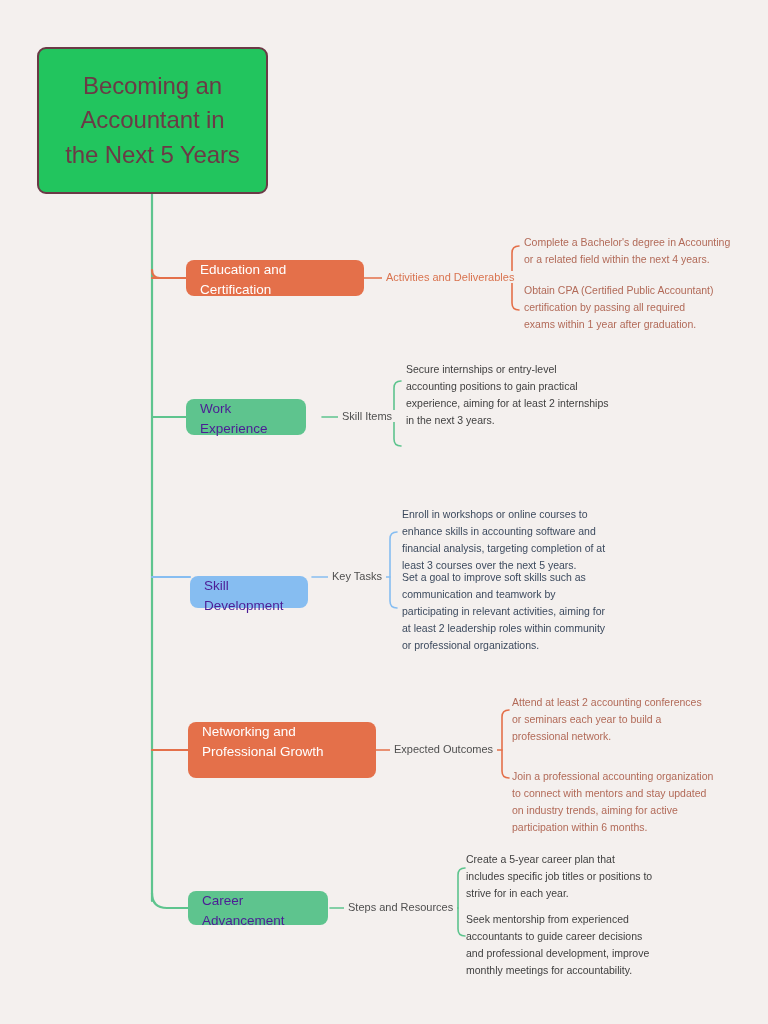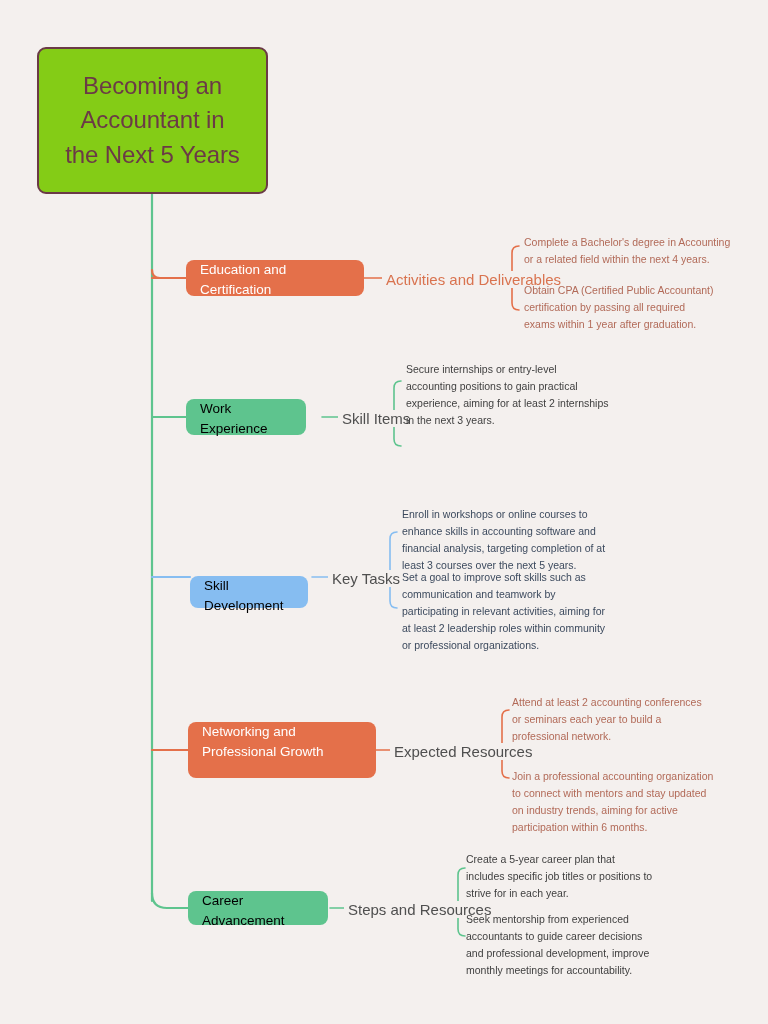--- a/index.html
+++ b/index.html
@@ -24,21 +24,21 @@
     pointer-events: none;
   }
 
   
   .root-node {
     position: absolute;
     left: 37px; top: 47px;
     width: 231px; height: 147px;
     border: 2px solid #6b3a46;
     border-radius: 9px;
-    background: #84cc16;
+    background: #22c55e;
     display: flex;
     align-items: center;
     justify-content: center;
     z-index: 5;
   }
   .root-title {
     color: #6b3a46;
     font-size: 24px;
     line-height: 1.42;
     text-align: center;
@@ -55,26 +55,26 @@
     padding: 0 14px;
   }
   .branch-label {
     font-size: 13.5px;
     line-height: 1.45;
   }
   .node-orange  { background: #e4704a; }
   .node-green   { background: #5ec48e; }
   .node-blue    { background: #86bdf1; }
   .txt-white    { color: #ffffff; }
-  .txt-dark     { color: #000000; }
+  .txt-dark     { color: #4c1d95; }
 
   
   .conn-label {
     position: absolute;
-    font-size: 15px;
+    font-size: 11px;
     white-space: nowrap;
     z-index: 4;
     background: #f4f0ee;
     padding: 0 4px;
   }
   .lbl-orange  { color: #d9734f; }
   .lbl-green   { color: #4f4f4f; }
   .lbl-blue    { color: #4f4f4f; }
   .lbl-gray    { color: #4f4f4f; }
 
@@ -151,21 +151,21 @@
   <div class="branch-node node-blue" style="left:190px; top:576px; width:118px; height:32px;">
     <span class="branch-label txt-dark">Skill Development</span>
   </div>
   <div class="conn-label lbl-blue" style="left:328px; top:570px;">Key Tasks</div>
   <div class="leaf leaf-blue" style="left:402px; top:506px; width:204px;">Enroll in workshops or online courses to enhance skills in accounting software and financial analysis, targeting completion of at least 3 courses over the next 5 years.</div>
   <div class="leaf leaf-blue" style="left:402px; top:569px; width:206px;">Set a goal to improve soft skills such as communication and teamwork by participating in relevant activities, aiming for at least 2 leadership roles within community or professional organizations.</div>
 
   <div class="branch-node node-orange" style="left:188px; top:722px; width:188px; height:56px;">
     <span class="branch-label txt-white">Networking and Professional Growth</span>
   </div>
-  <div class="conn-label lbl-gray" style="left:390px; top:743px;">Expected Resources</div>
+  <div class="conn-label lbl-gray" style="left:390px; top:743px;">Expected Outcomes</div>
   <div class="leaf leaf-orange" style="left:512px; top:694px; width:200px;">Attend at least 2 accounting conferences or seminars each year to build a professional network.</div>
   <div class="leaf leaf-orange" style="left:512px; top:768px; width:206px;">Join a professional accounting organization to connect with mentors and stay updated on industry trends, aiming for active participation within 6 months.</div>
 
   <div class="branch-node node-green" style="left:188px; top:891px; width:140px; height:34px;">
     <span class="branch-label txt-dark">Career Advancement</span>
   </div>
   <div class="conn-label lbl-gray" style="left:344px; top:901px;">Steps and Resources</div>
   <div class="leaf leaf-green" style="left:466px; top:851px; width:190px;">Create a 5-year career plan that includes specific job titles or positions to strive for in each year.</div>
   <div class="leaf leaf-green" style="left:466px; top:911px; width:196px;">Seek mentorship from experienced accountants to guide career decisions and professional development, improve monthly meetings for accountability.</div>
 

